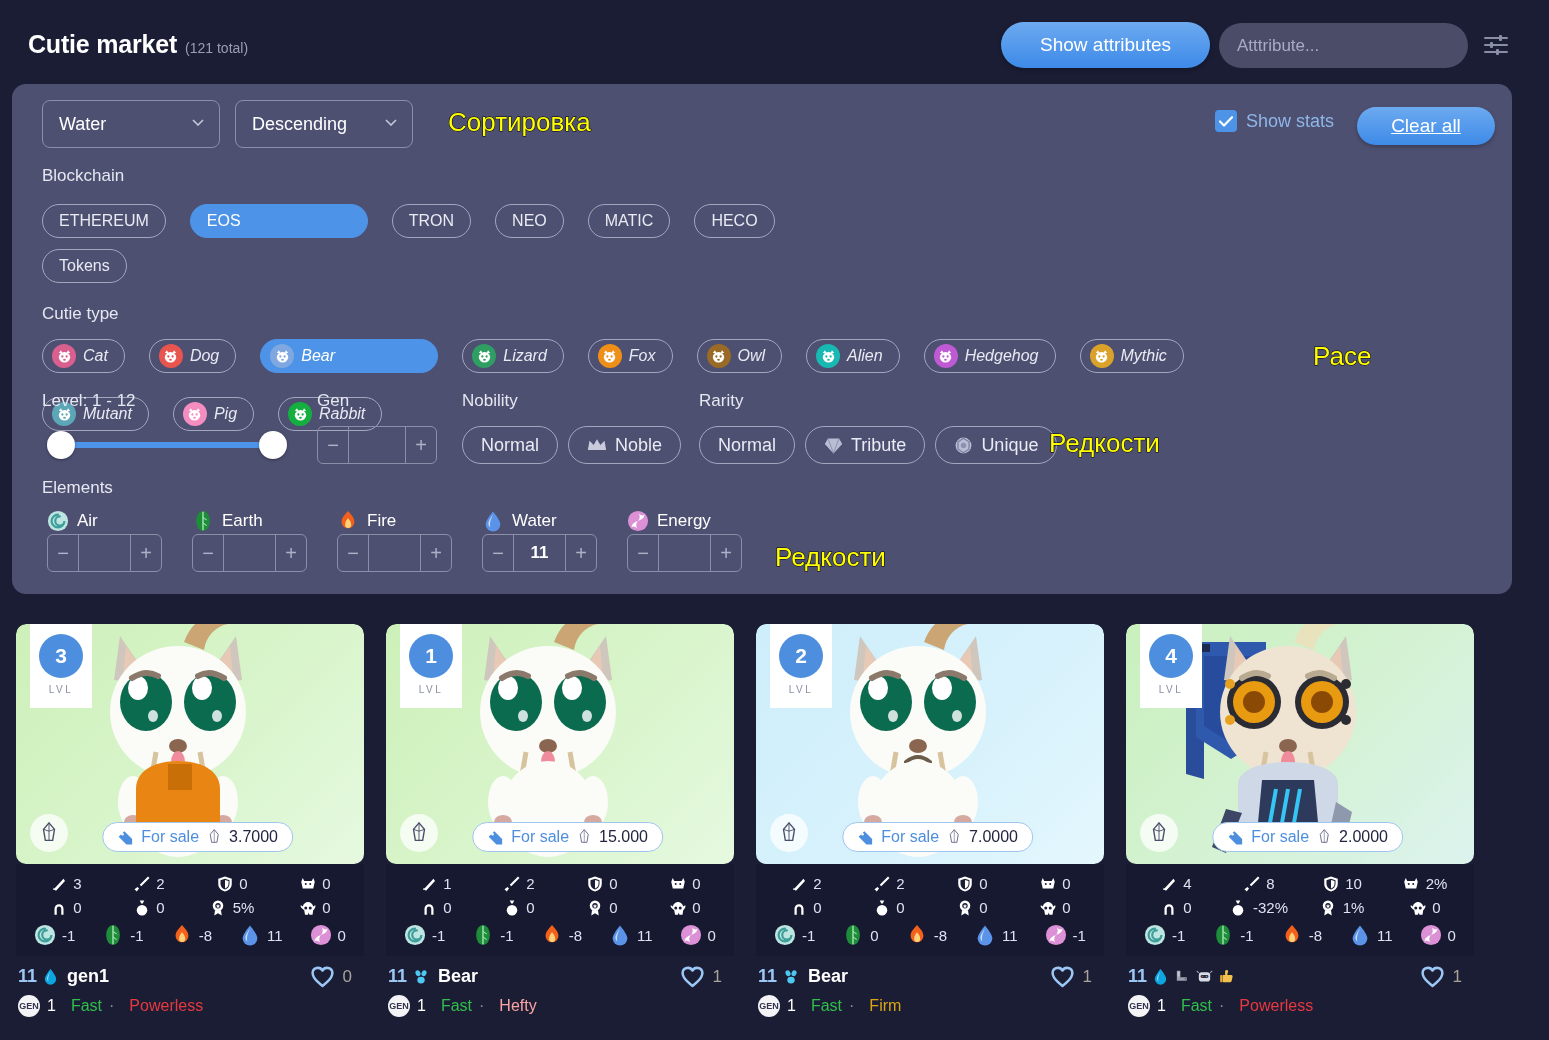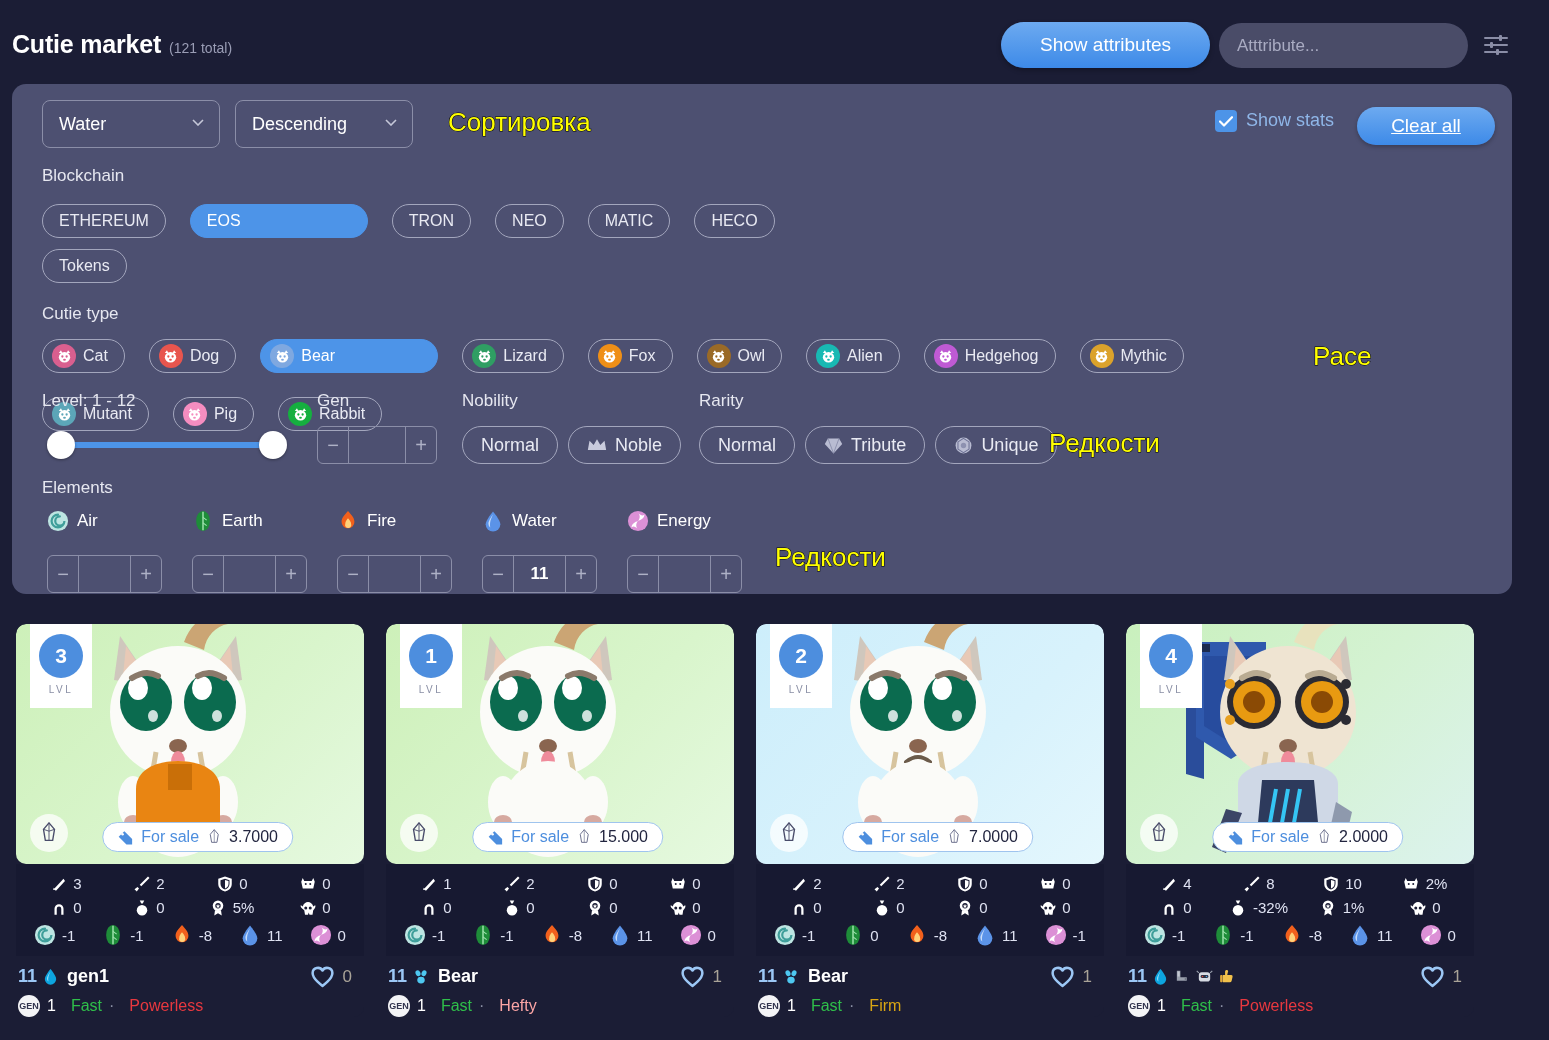--- a/index.html
+++ b/index.html
@@ -9,21 +9,21 @@
     font-family: "Liberation Sans", sans-serif;
     overflow: hidden;
     color: #fff;
   }
   .page { position: relative; width: 1549px; height: 1040px; }
 
   
   .header {
     position: absolute; left: 0; top: 0; width: 1549px; height: 84px;
   }
-  .title-wrap { position: absolute; left: 12px; top: 30px; display: flex; align-items: baseline; gap: 8px; }
+  .title-wrap { position: absolute; left: 28px; top: 30px; display: flex; align-items: baseline; gap: 8px; }
   .title { font-size: 25px; font-weight: bold; color: #ffffff; letter-spacing: -0.2px; }
   .title-count { font-size: 14px; color: #9a9db5; }
 
   .show-attr-btn {
     position: absolute; left: 1001px; top: 22px; width: 209px; height: 46px;
     border-radius: 23px; border: none;
     background: linear-gradient(180deg, #6daaf0 0%, #3d8ae8 100%);
     color: #fff; font-size: 19px; font-family: "Liberation Sans", sans-serif;
     cursor: pointer; box-shadow: 0 2px 5px rgba(0,0,0,.3);
   }
@@ -53,21 +53,21 @@
     color: #ffff00; font-size: 26px; font-family: "Liberation Sans", sans-serif;
     -webkit-text-stroke: 1px #000; paint-order: stroke fill;
     white-space: nowrap;
   }
   .annot-sort { position: absolute; left: 448px; top: 107px; }
   .annot-chain { position: absolute; left: 624px; top: 205px; }
   .annot-race { position: absolute; left: 1313px; top: 341px; }
   .annot-rare { position: absolute; left: 1049px; top: 428px; }
   .annot-elem { position: absolute; left: 775px; top: 542px; }
 
-  .show-stats { position: absolute; right: 178px; top: 26px; display: flex; align-items: flex-start; gap: 9px; cursor: pointer; }
+  .show-stats { position: absolute; right: 178px; top: 26px; display: flex; align-items: center; gap: 9px; cursor: pointer; }
   .chk { width: 22px; height: 22px; border-radius: 4px; background: #4d94e8; display: flex; align-items: center; justify-content: center; }
   .chk svg { width: 14px; height: 11px; }
   .show-stats-label { color: #8fb6e8; font-size: 18px; }
   .clear-all {
     position: absolute; right: 17px; top: 23px; width: 138px; height: 38px;
     border-radius: 19px; border: none;
     background: linear-gradient(180deg, #6daaf0 0%, #3d8ae8 100%);
     color: #fff; font-size: 19px; cursor: pointer; font-family: "Liberation Sans", sans-serif;
     box-shadow: 0 2px 4px rgba(0,0,0,.25);
     text-decoration: underline;
@@ -83,21 +83,21 @@
   .chips-chain2 { left: 42px; top: 249px; }
   .chips-type   { left: 42px; top: 339px; width: 1270px; }
 
   .chip {
     height: 34px; border-radius: 17px; border: 1px solid #a3a6bd;
     background: transparent; color: #e9eaf3; font-size: 16px;
     display: flex; align-items: center; gap: 7px; padding: 0 16px;
     cursor: pointer; white-space: nowrap;
   }
   .chip.sel { background: #4d94e8; border-color: #4d94e8; color: #fff; }
-  .chip.has-icon { padding-left: 9px; }
+  .chip.has-icon { padding-left: 9px; font-style: italic; }
   .face { width: 24px; height: 24px; border-radius: 50%; flex: none;
           display: flex; align-items: center; justify-content: center;
           font-size: 13px; color: #fff; }
 
   .lbl-level { position: absolute; left: 42px; top: 391px; color: #e6e7f0; font-size: 17px; }
   .lbl-gen   { position: absolute; left: 317px; top: 391px; color: #e6e7f0; font-size: 17px; }
   .lbl-nob   { position: absolute; left: 462px; top: 391px; color: #e6e7f0; font-size: 17px; }
   .lbl-rar   { position: absolute; left: 699px; top: 391px; color: #e6e7f0; font-size: 17px; }
 
   .slider { position: absolute; left: 47px; top: 430px; width: 240px; height: 30px; cursor: pointer; }
@@ -113,21 +113,21 @@
                   display: flex; align-items: center; justify-content: center; }
   .gen-stepper { position: absolute; left: 317px; top: 426px; width: 120px; }
 
   .chips-nob { position: absolute; left: 462px; top: 426px; display: flex; gap: 10px; }
   .chips-rar { position: absolute; left: 699px; top: 426px; display: flex; gap: 10px; }
   .chip-big { height: 38px; font-size: 18px; padding: 0 18px; border-radius: 19px;
               border: 1px solid #a3a6bd; color: #e9eaf3; display: flex; align-items: center; gap: 8px; cursor: pointer; }
 
   .elements { position: absolute; left: 47px; top: 510px; display: flex; gap: 30px; }
   .elem { width: 115px; }
-  .elem-head { display: flex; align-items: center; gap: 8px; margin-bottom: 23px; }
+  .elem-head { display: flex; align-items: center; gap: 8px; margin-bottom: 2px; }
   .elem-name { color: #fff; font-size: 17px; }
 
   
   .cards { position: absolute; left: 16px; top: 624px; display: flex; gap: 22px; }
   .card { width: 348px; border-radius: 10px; overflow: hidden; background: #1b1d35; }
   .card-img { position: relative; height: 240px; border-radius: 10px; overflow: hidden; }
   .lvl-badge { position: absolute; left: 14px; top: 0; width: 62px; height: 84px; background: #fff;
                display: flex; flex-direction: column; align-items: center; padding-top: 10px; z-index: 3; }
   .lvl-circle { width: 44px; height: 44px; border-radius: 50%; background: #4d8ede; color: #fff;
                 display: flex; align-items: center; justify-content: center; font-size: 21px; font-weight: bold; }

